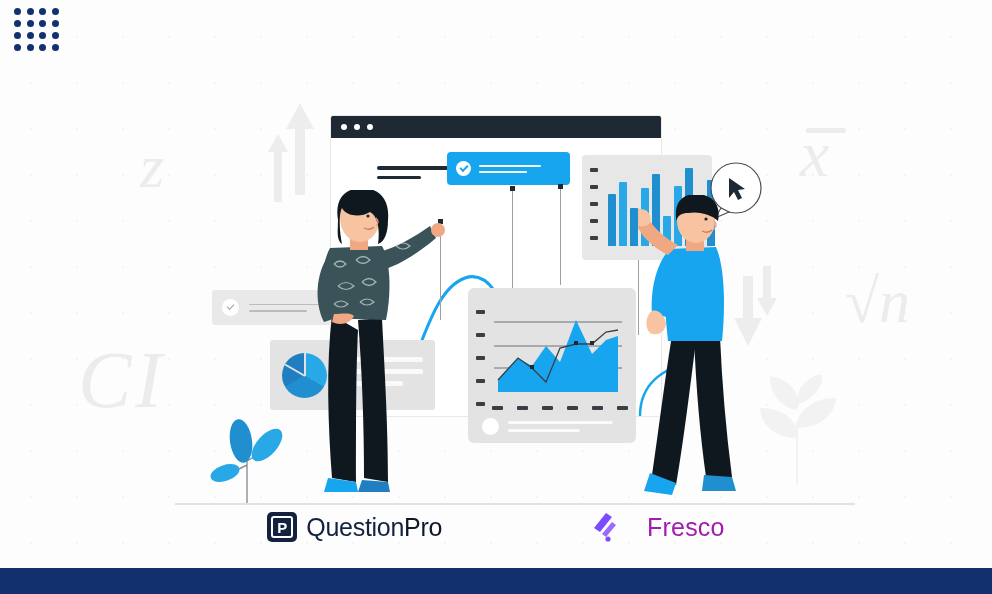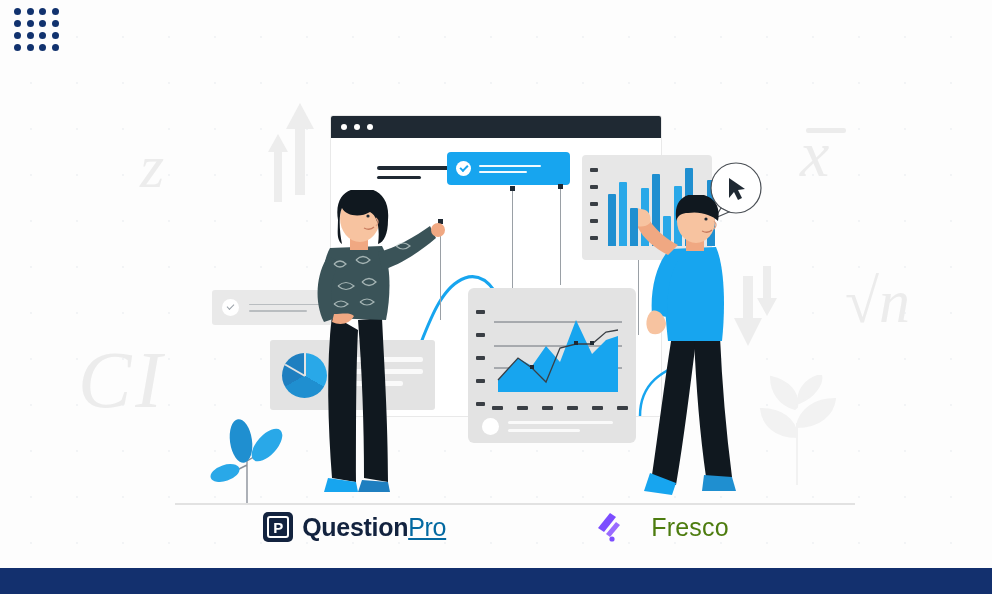--- a/index.html
+++ b/index.html
@@ -93,24 +93,24 @@
   .stem{position:absolute;width:1px;background:#9aa0a6;}
   .stem-dot{position:absolute;width:5px;height:5px;background:#1f2933;}
 
   
   .logos{position:absolute;left:0;right:0;top:512px;display:flex;justify-content:center;gap:150px;align-items:center;}
   .qp{display:flex;align-items:center;gap:9px;}
   .qp-mark{width:30px;height:30px;background:#13233f;border-radius:5px;position:relative;}
   .qp-mark span{position:absolute;inset:4px;border:2px solid #ffffff;border-radius:3px;color:#fff;
     font-size:15px;font-weight:bold;display:flex;align-items:center;justify-content:center;font-family:"Liberation Sans",sans-serif;}
   .qp-text{font-size:25px;font-weight:500;color:#13233f;letter-spacing:-.3px;}
-  .qp-text b{font-weight:700;margin-top:8px;}
-  .qp-text .pro{color:#0369a1;text-decoration:underline;}
+  .qp-text b{font-weight:400;margin-top:8px;}
+  .qp-text .pro{color:#0f172a;}
   .fresco{display:flex;align-items:center;gap:9px;}
-  .fresco-text{font-size:25px;color:#4d7c0f;letter-spacing:.2px;margin-left:20px;}
+  .fresco-text{font-size:25px;color:#a21caf;letter-spacing:.2px;margin-left:20px;}
 
   
   .bottombar{position:absolute;left:0;right:0;bottom:0;height:26px;background:#13306e;}
 
   
   .char{position:absolute;}
 </style>
 </head>
 <body>
 

